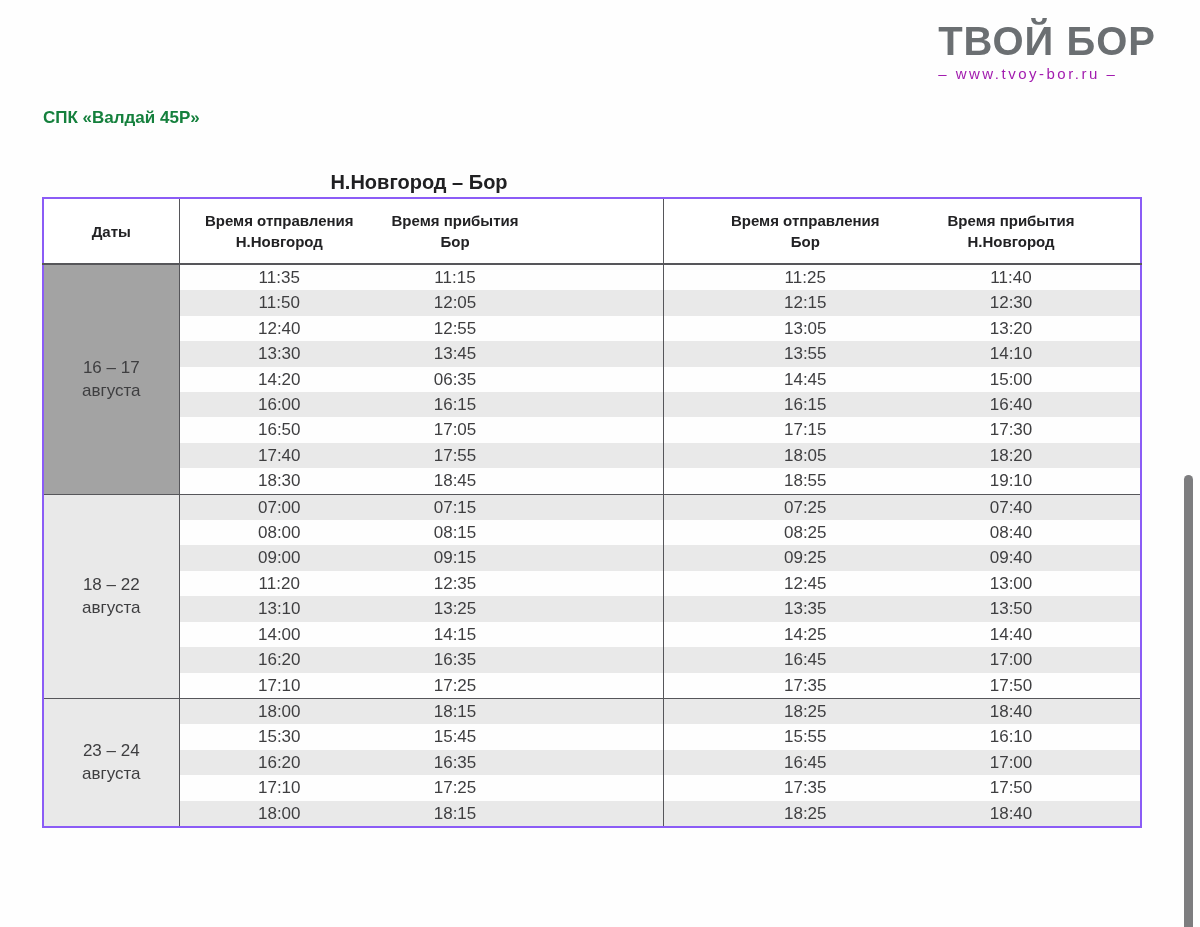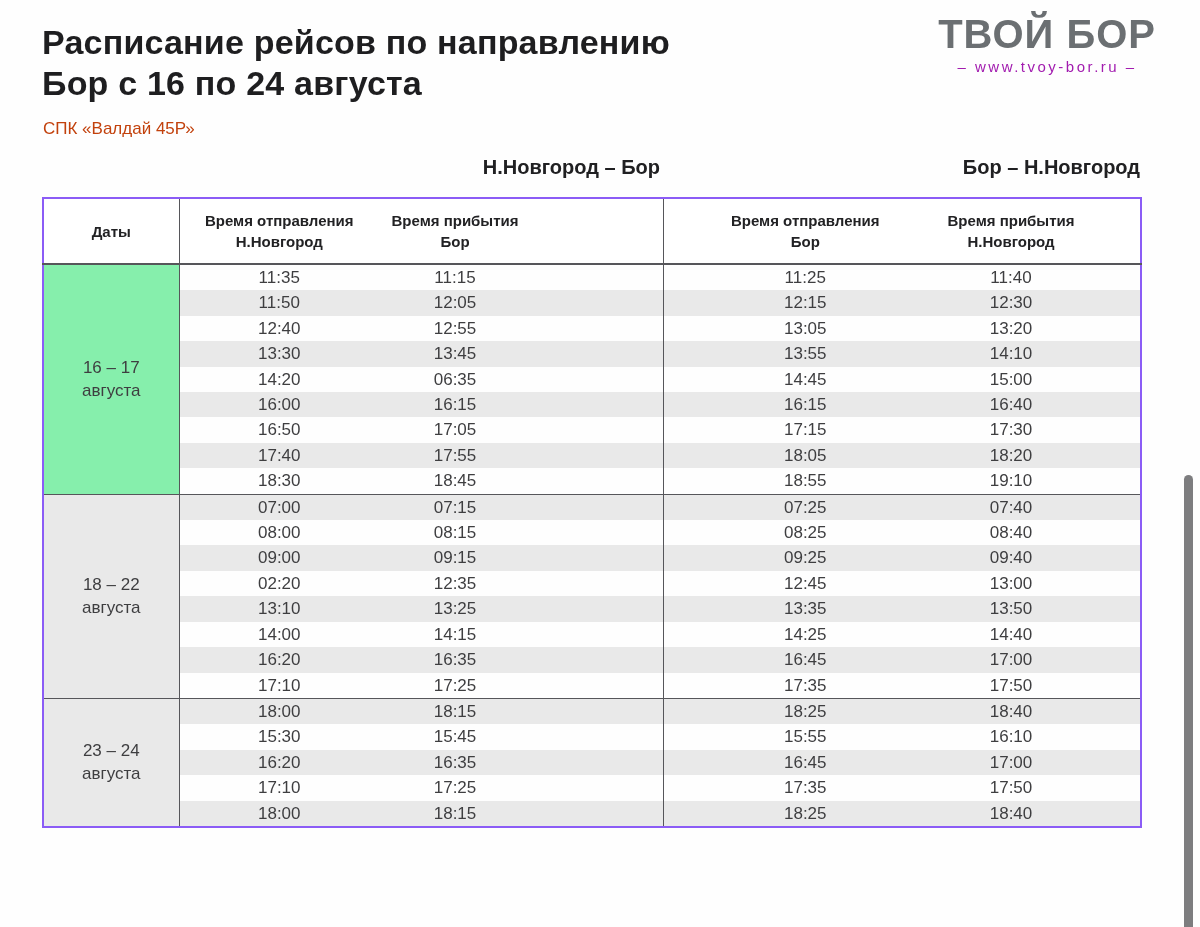--- a/index.html
+++ b/index.html
@@ -12,34 +12,34 @@
     font-family: "Liberation Sans", sans-serif;
   }
 
   
   .title {
     position: absolute; left: 42px; top: 22px;
     font-size: 34px; font-weight: 800; color: #1e1e20;
     line-height: 41px; letter-spacing: 0.2px;
   }
   .subtitle {
-    position: absolute; left: 43px; top: 119px;
-    font-size: 17px; font-weight: 400; color: #c2410c;
+    position: absolute; left: 43px; top: 108px;
+    font-size: 17px; font-weight: 700; color: #15803d;
   }
   .logo {
-    position: absolute; top: 11px; right: 44px;
-    text-align: center; color: #6b6f72;
+    position: absolute; top: 18px; right: 44px;
+    color: #6b6f72;
   }
   .logo-name { font-size: 40px; font-weight: 800; letter-spacing: 1px; line-height: 46px; }
   .logo-url  { font-size: 15px; letter-spacing: 2.5px; color: #a21caf; font-weight: 500; margin-top: 1px; }
 
   
   .headings { position: absolute; left: 42px; top: 156px; width: 1098px; display: flex; }
   .h-spacer { width: 136px; }
-  .h-cell   { text-align: right; font-size: 20px; font-weight: 700; color: #202022; }
+  .h-cell   { text-align: center; font-size: 20px; font-weight: 700; color: #202022; margin-top: 15px; }
   .h-left  { width: 482px; }
   .h-right { width: 480px; }
 
   
   .timetable {
     position: absolute; left: 42px; top: 197px; width: 1098px;
     border-collapse: collapse; table-layout: fixed;
     border: 2px solid #8b5cf6;
   }
   .timetable thead th {
@@ -47,53 +47,48 @@
     font-size: 15px; font-weight: 700; color: #222224; line-height: 21px;
     border-bottom: 2px solid #56565a; background: #fff;
   }
   .timetable tbody td {
     height: 25.4px; padding: 0; text-align: center;
     font-size: 17px; color: #3e3e40; line-height: 25.4px;
     font-weight: 400;
   }
   .timetable tr.alt td { background: #e9e9e9; }
   .timetable td.dates {
-    background: #86efac; vertical-align: middle;
+    background: #a3a3a3; vertical-align: middle;
     font-size: 17px; line-height: 23px; color: #3e3e40;
   }
   .bR { border-right: 1.5px solid #56565a; }
   .timetable tr.gstart td { border-top: 1.5px solid #56565a; margin-top: 31px; }
 
   
   .scrollbar {
     position: absolute; right: 7px; top: 475px;
     width: 9px; height: 452px;
     background: #7d7d7f; border-radius: 5px 5px 0 0;
   }
 </style>
 </head>
 <body>
 
 <div class="canvas">
 
-  <div class="title">
-    <div>Расписание рейсов по направлению</div>
-    <div>Бор с 16 по 24 августа</div>
-  </div>
   <div class="subtitle">СПК «Валдай 45Р»</div>
 
   <div class="logo">
     <div class="logo-name">ТВОЙ БОР</div>
     <div class="logo-url">– www.tvoy-bor.ru –</div>
   </div>
 
   <div class="headings">
     <div class="h-spacer"></div>
     <div class="h-cell h-left">Н.Новгород – Бор</div>
-    <div class="h-cell h-right">Бор – Н.Новгород</div>
   </div>
 
   <table class="timetable">
     <colgroup>
       <col style="width:136px">
         <col style="width:200px">
         <col style="width:152px">
         <col style="width:132px">
       <col style="width:284px">
         <col style="width:128px">
@@ -223,21 +218,21 @@
       </tr>
       <tr class="alt">
         <td>09:00</td>
         <td>09:15</td>
         <td class="bR"></td>
         <td>09:25</td>
         <td>09:40</td>
         <td></td>
       </tr>
       <tr>
-        <td>02:20</td>
+        <td>11:20</td>
         <td>12:35</td>
         <td class="bR"></td>
         <td>12:45</td>
         <td>13:00</td>
         <td></td>
       </tr>
       <tr class="alt">
         <td>13:10</td>
         <td>13:25</td>
         <td class="bR"></td>

